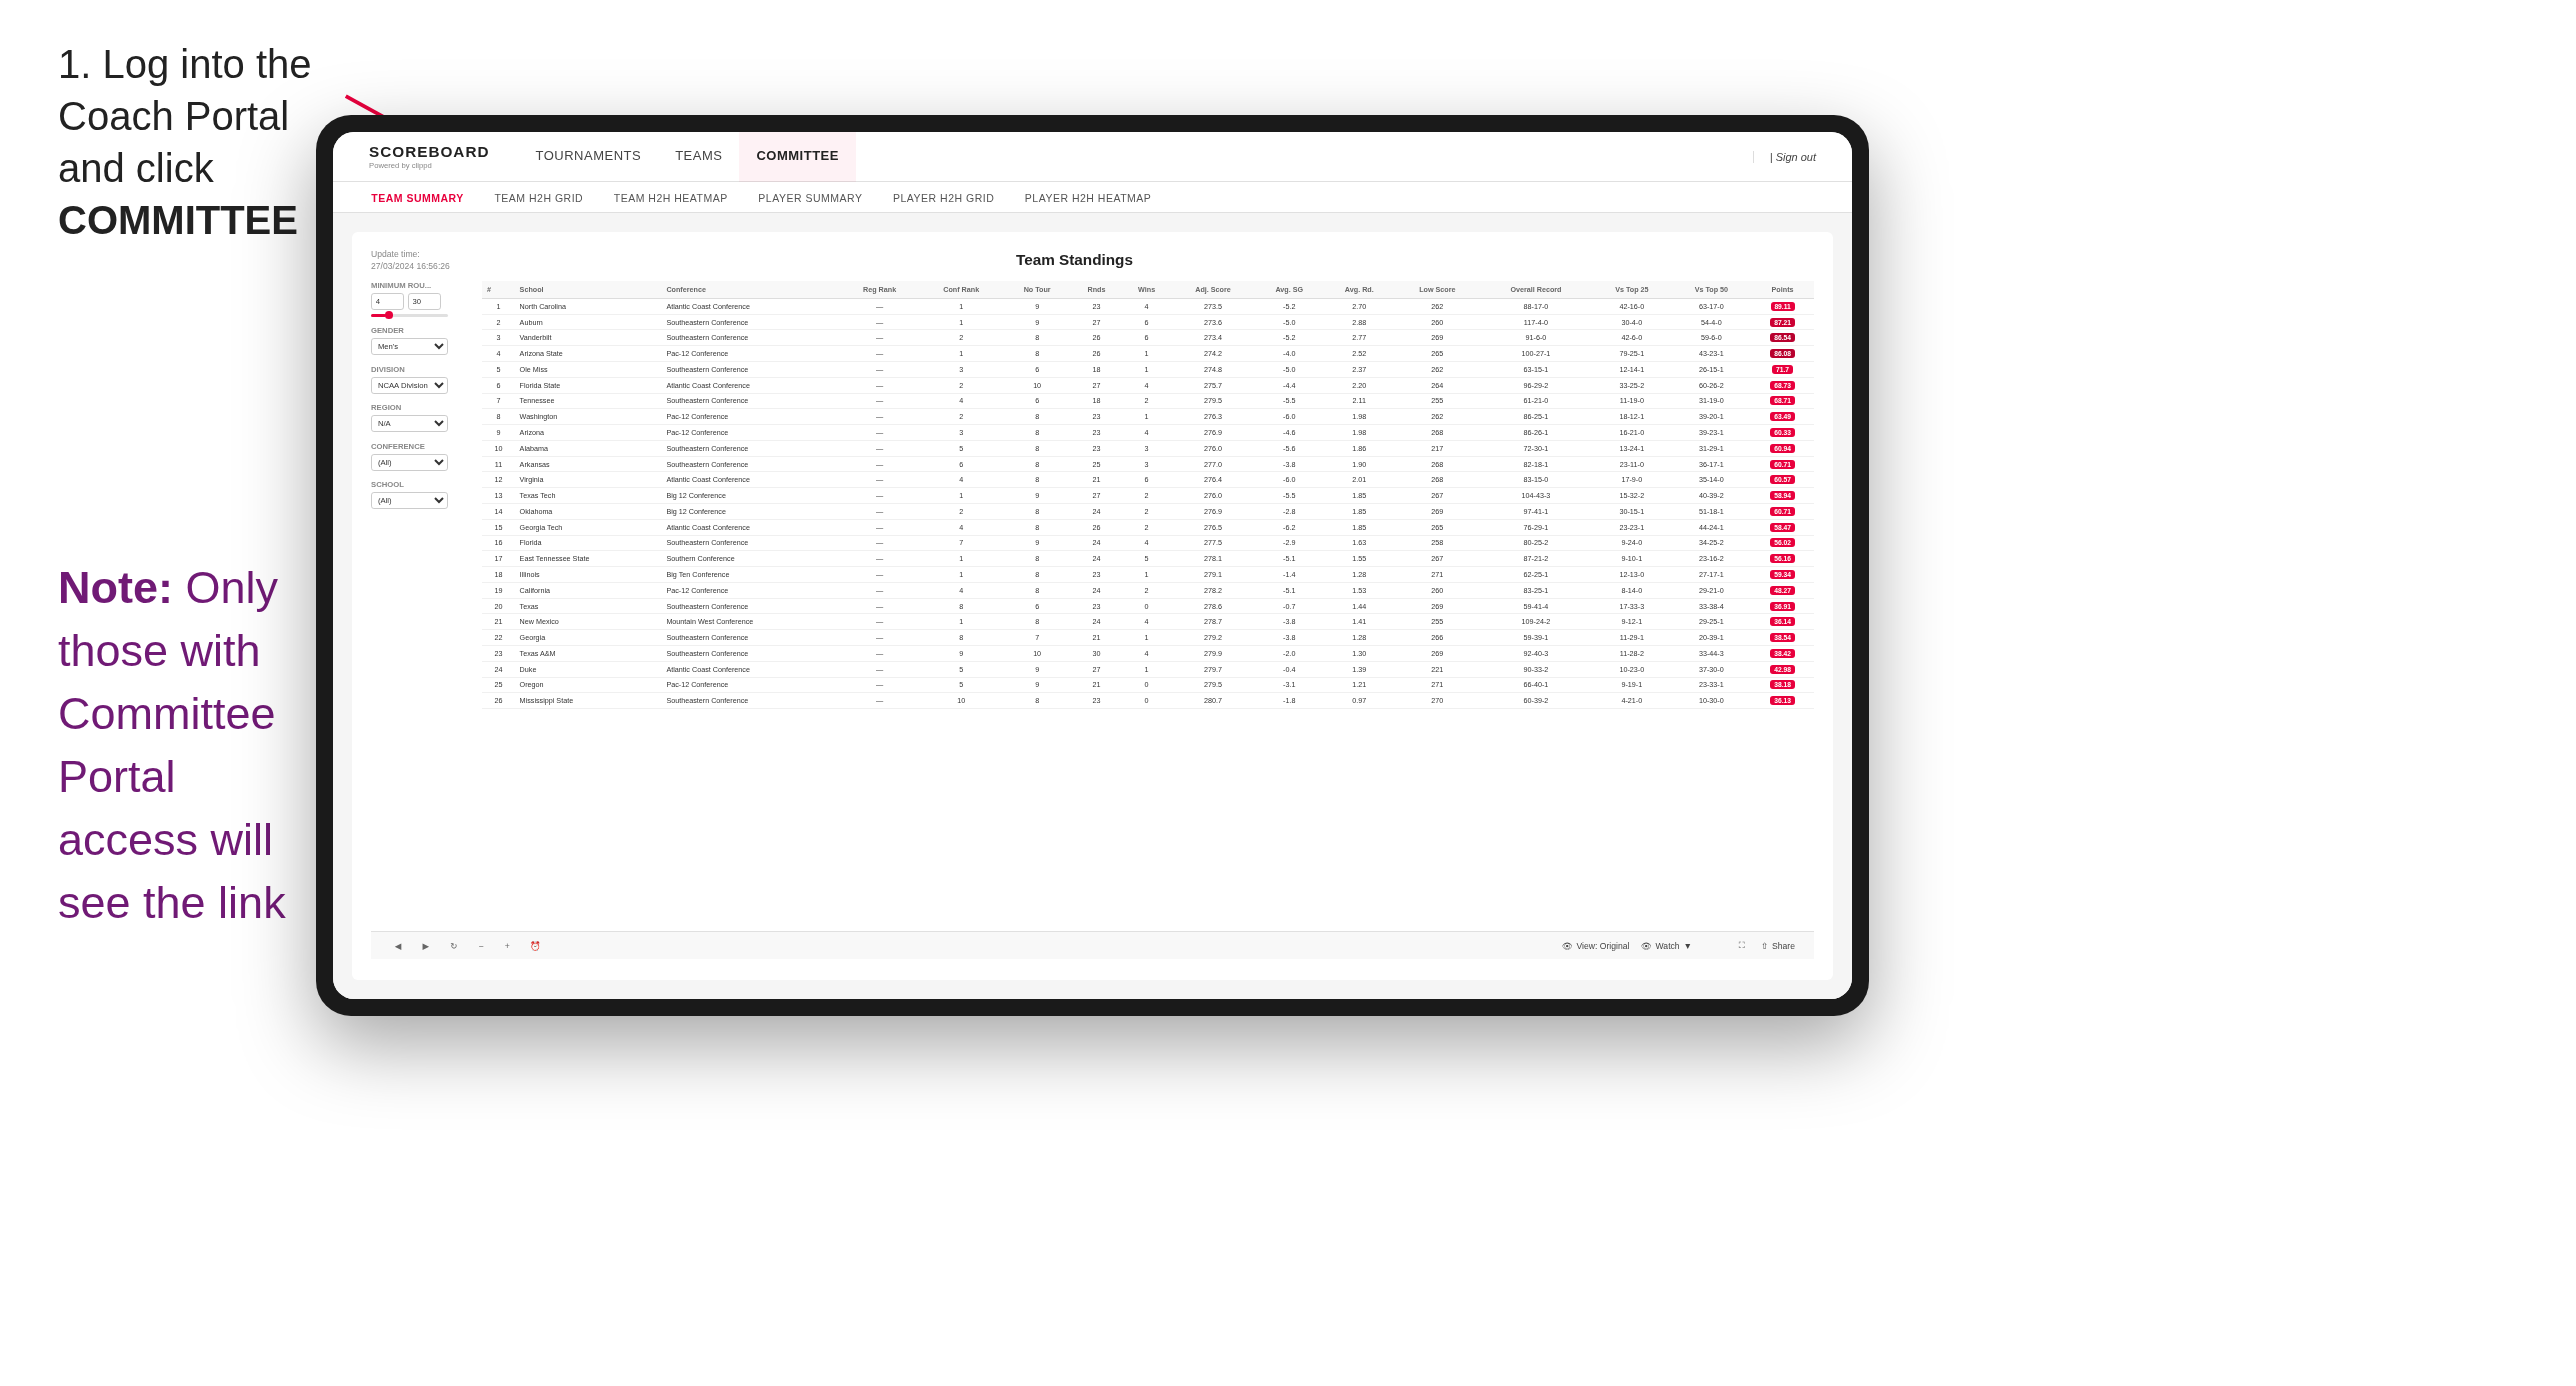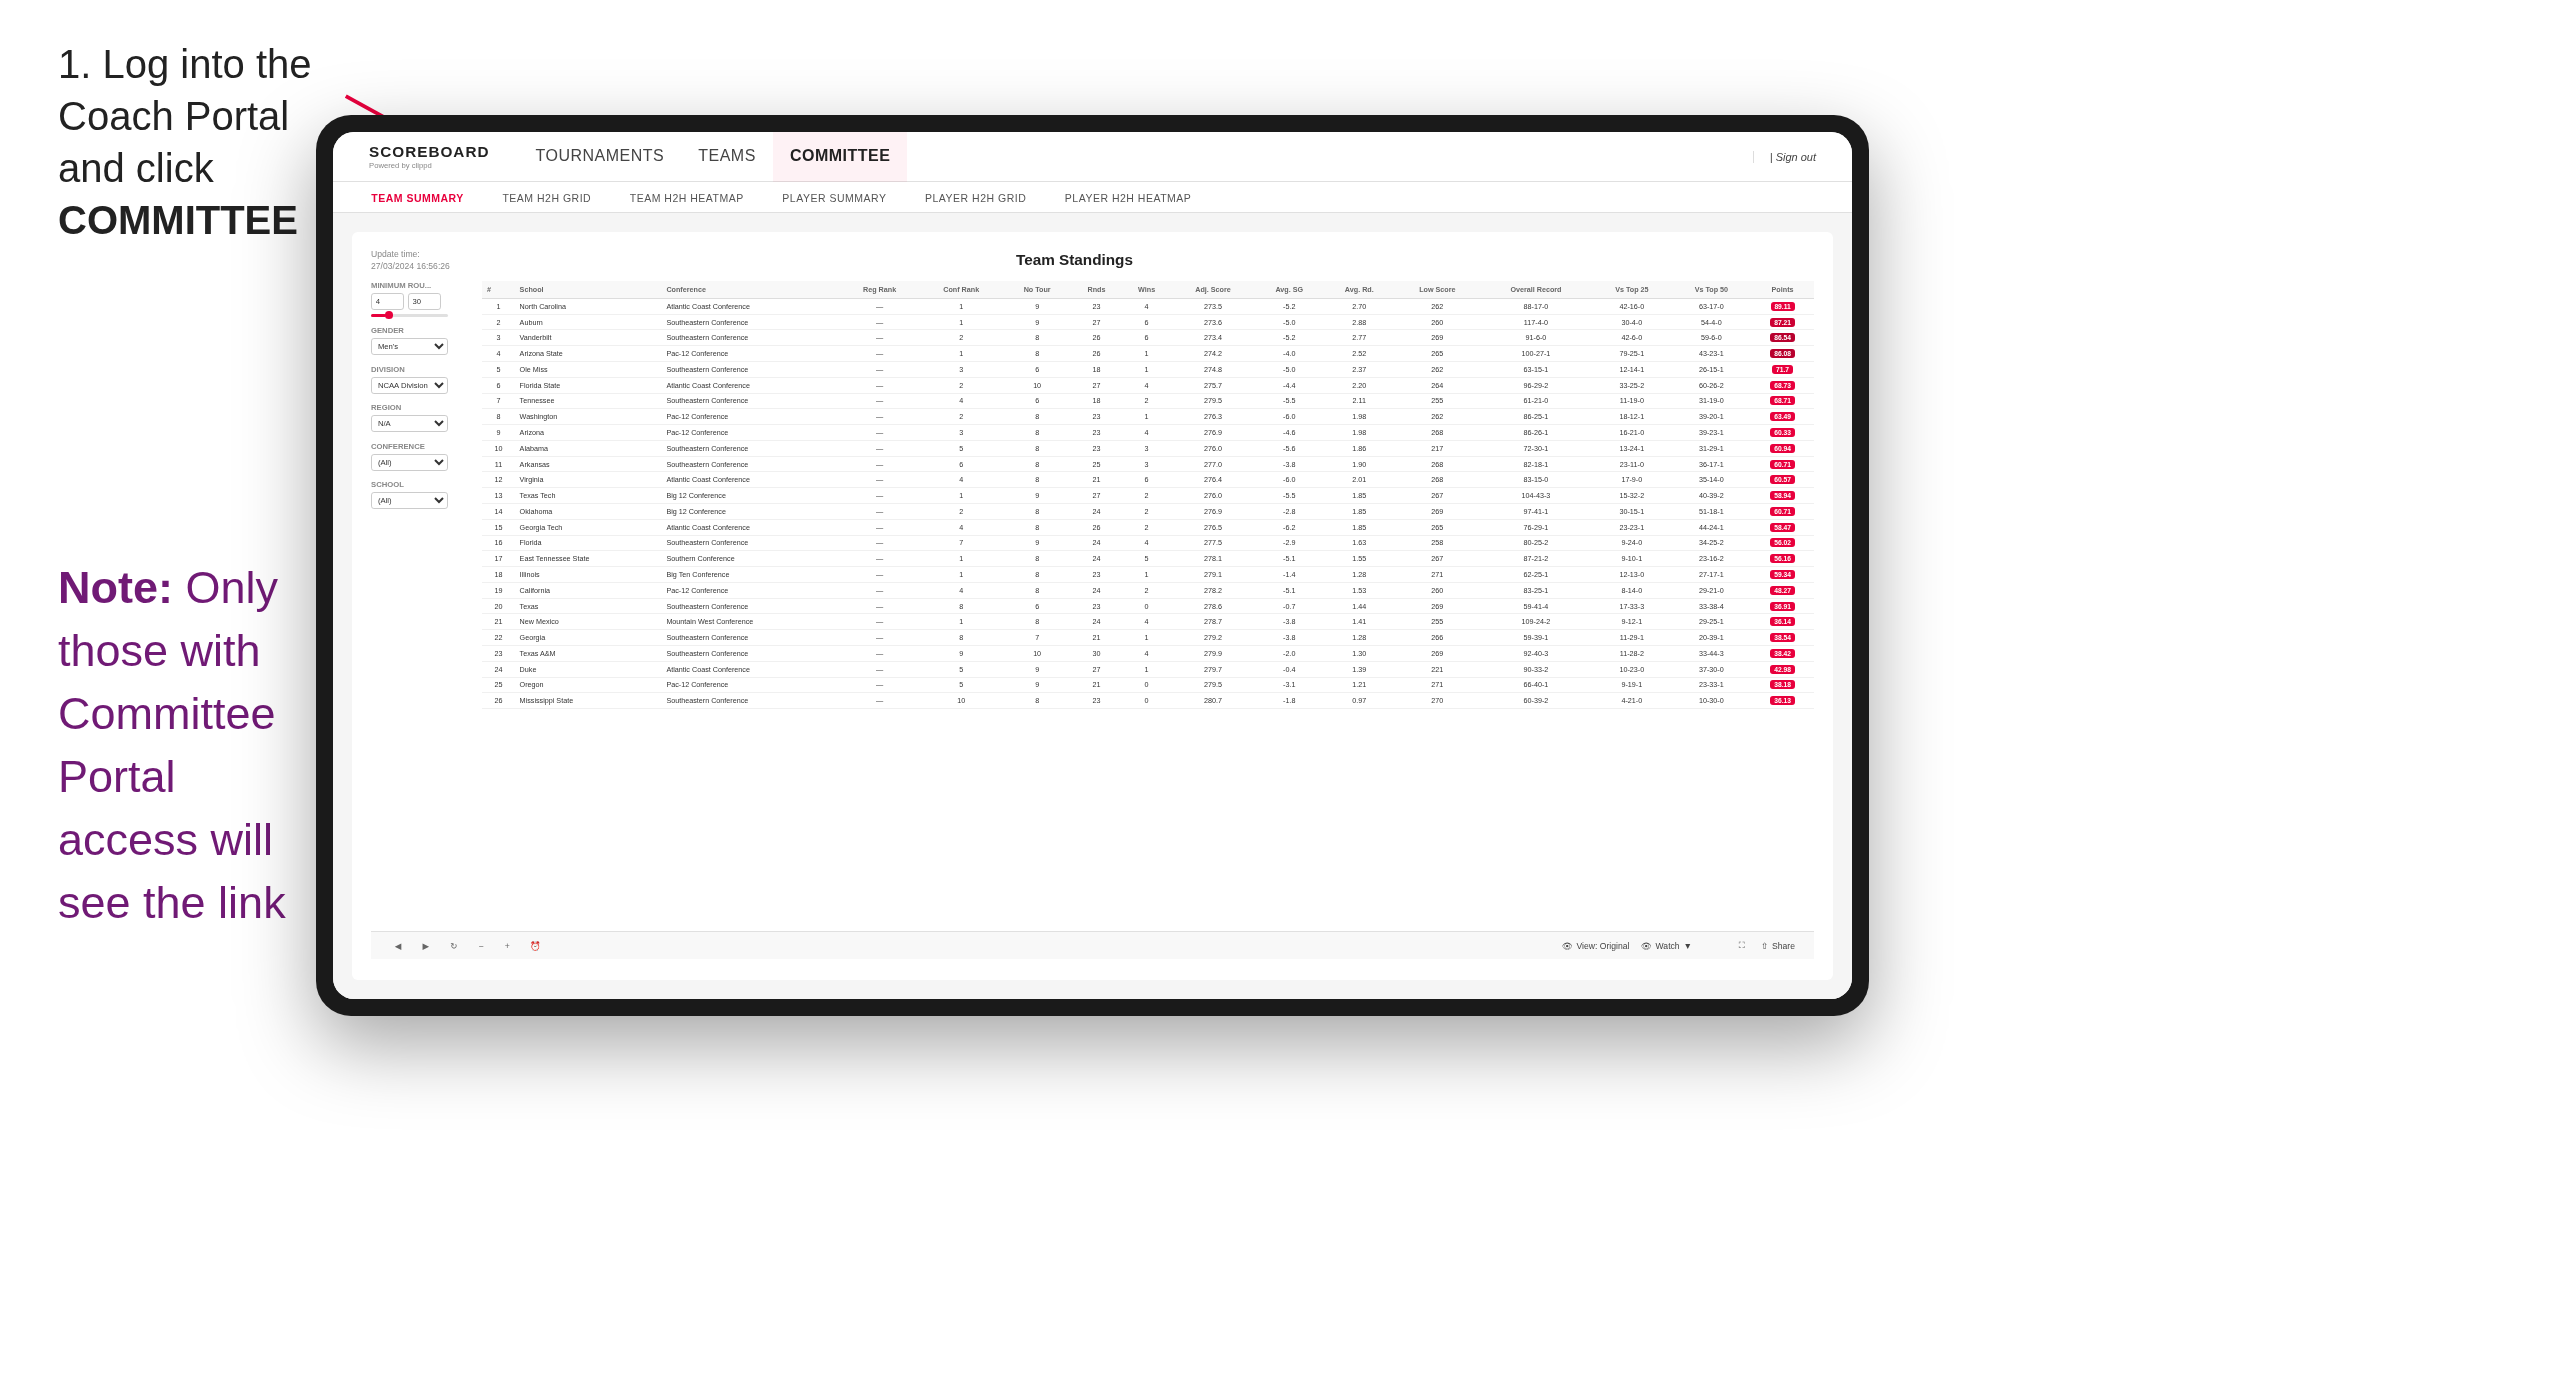--- a/index.html
+++ b/index.html
@@ -113,21 +113,21 @@
       display: flex;
       gap: 0;
       flex: 1;
     }
 
     .nav-item {
       padding: 0 17px;
       height: 50px;
       display: flex;
       align-items: center;
-      font-size: 16px;
+      font-size: 13px;
       color: #444;
       cursor: pointer;
       text-transform: uppercase;
       letter-spacing: 0.5px;
       font-weight: 500;
       border-bottom: 2.9px solid transparent;
       transition: all 0.2s;
     }
 
     .nav-item.highlighted {
@@ -143,21 +143,21 @@
       cursor: pointer;
       border-left: 1px solid #ddd;
       padding-left: 15.3px;
       font-style: italic;
     }
 
     
     .sub-nav {
       background: #ffffff;
       display: flex;
-      gap: 8px;
+      gap: 0;
       padding: 0 23px;
       border-bottom: 1.9px solid #e0e0e0;
     }
 
     .sub-nav-item {
       padding: 9.6px 15.3px;
       font-size: 10.5px;
       color: #555;
       cursor: pointer;
       text-transform: uppercase;

